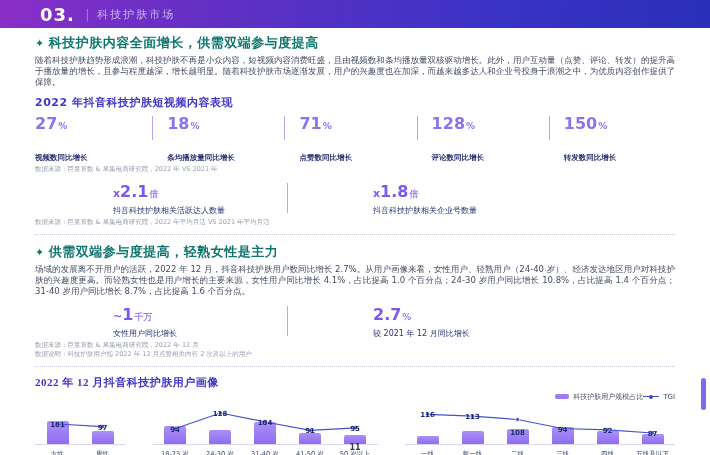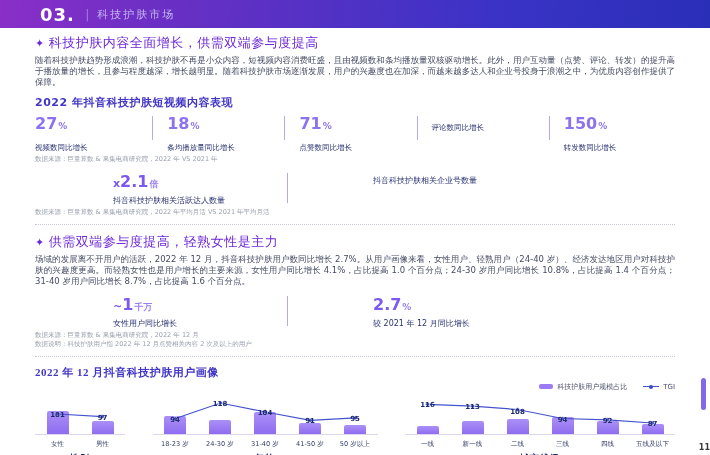--- a/index.html
+++ b/index.html
@@ -9,31 +9,31 @@
   
   .header { height:28px; background:linear-gradient(95deg,#8a2fc8 0%,#6b2fc4 22%,#3a33c6 70%,#2a2fb8 100%);
     display:flex; align-items:center; padding-left:40px; color:#fff; }
   .header .num { font-size:18px; font-weight:bold; letter-spacing:1px; }
   .header .title { font-size:17px; font-weight:bold; letter-spacing:2px; margin-left:2px; }
   .header .sep { color:#b9a6ee; margin:0 8px 0 10px; font-size:13px; font-weight:300; }
   .header .subtitle { font-size:11px; color:#c3b2f0; letter-spacing:2px; }
 
   .content { padding:0 35px; }
 
-  .sec-title { margin-top:6px; font-size:13px; font-weight:normal; color:#6d28d9; letter-spacing:0.5px; }
+  .sec-title { margin-top:6px; font-size:13px; font-weight:bold; color:#0f766e; letter-spacing:0.5px; }
   .sec-title .spark { font-size:11px; margin-right:4px; }
   .body-text { margin-top:3px; font-size:8.5px; line-height:11px; color:#454b63; text-align:justify; }
 
   .subhead { margin-top:7px; font-size:11px; font-weight:bold; color:#4136c6; letter-spacing:0.5px; }
 
   .stats-row { margin-top:5px; display:flex; }
   .stat { flex:1; }
   .stat-num { font-size:16px; font-weight:bold; color:#8d72f0; line-height:17px; }
   .stat-num .unit { font-size:9px; margin-left:1px; }
-  .stat-label { font-size:7.5px; font-weight:normal; color:#2a3472; margin-top:8px; }
+  .stat-label { font-size:7.5px; font-weight:bold; color:#2a3472; margin-top:18px; }
   .vsep { width:1px; background:#b9a7f0; height:24px; margin:1px 14px 0 6px; }
 
   .source { margin-top:3px; font-size:6.5px; color:#9aa0ae; line-height:7.5px; }
 
   .hl-row { margin-top:9px; display:flex; }
   .hl-col1 { width:252px; }
   .hl-col2 { flex:1; }
   .hl-vsep { width:1px; background:#b9a7f0; height:30px; }
   .hl-inner1 { margin-left:78px; }
   .hl-inner2 { margin-left:85px; }
@@ -41,39 +41,39 @@
   .hl-big .pre { font-size:11px; }
   .hl-big .val { font-size:16px; }
   .hl-big .suf { font-size:9px; color:#9a7ff2; margin-left:1px; }
   .hl-label { font-size:8px; font-weight:normal; color:#2a3472; margin-top:2px; }
 
   .dotted-div { margin-top:8px; border-top:1px dotted #c9c9d6; height:1px; }
 
   .sec2-title { margin-top:8px; }
 
   .chart-title { margin-top:8px; font-size:11px; font-weight:bold; color:#4136c6; letter-spacing:0.5px;font-family:Liberation Serif, serif; }
-  .legend { margin-top:2px; display:flex; justify-content:flex-end; align-items:center; gap:16px; height:9px; }
+  .legend { margin-top:2px; display:flex; justify-content:flex-end; align-items:center; height:9px; }
   .legend-item { display:flex; align-items:center; gap:4px; font-size:7px; color:#4a4f66; }
   .sw-bar { width:14px; height:5px; border-radius:2px; background:#9c7cf4; }
   .sw-line { width:16px; height:7px; position:relative; }
   .sw-line::before { content:""; position:absolute; left:0; right:0; top:3px; height:1px; background:#4353cd; }
   .sw-line::after { content:""; position:absolute; left:6px; top:1.5px; width:4px; height:4px; border-radius:50%; background:#3a49c9; }
 
   .chart { margin-top:4px; display:flex; justify-content:space-between; align-items:flex-end; }
   .chart-group { }
   .plot { position:relative; height:40px; border-bottom:1px solid #ddd6f3; }
   .bar { position:absolute; bottom:0; width:22px; border-radius:2px 2px 0 0;
          background:linear-gradient(180deg,#ab90f7 0%,#8f6df0 100%); }
   .svg-ov { position:absolute; inset:0; }
   .tgi-label { position:absolute; transform:translateX(-50%); font-size:7px; font-weight:bold; color:#1c2a6e; white-space:nowrap;margin-top:8px; }
   .cats { display:flex; margin-top:5px; }
   .cats span { width:45px; text-align:center; font-size:6.6px; color:#333d66; white-space:nowrap; }
   .group-name { text-align:center; font-size:9px; font-weight:bold; color:#1c2a6e; margin-top:3px; letter-spacing:1px; }
 
-  .page-num { position:absolute; bottom:3px; left:0; width:100%; text-align:right;
+  .page-num { position:absolute; bottom:3px; left:0; width:100%; text-align:center;
     font-size:8px; font-weight:bold; color:#3a3a3a; }
 
   .scroll-accent { position:absolute; right:4px; top:378px; width:5px; height:32px;
     border-radius:3px; background:#8468ec; }
 </style>
 </head>
 <body>
 
 <div class="header">
   <span class="num">03.</span>
@@ -100,40 +100,42 @@
       <div class="stat-num"><span>18</span><span class="unit">%</span></div>
       <div class="stat-label">条均播放量同比增长</div>
     </div>
     <div class="vsep"></div>
     <div class="stat">
       <div class="stat-num"><span>71</span><span class="unit">%</span></div>
       <div class="stat-label">点赞数同比增长</div>
     </div>
     <div class="vsep"></div>
     <div class="stat">
+      <div class="stat-num"><span>128</span><span class="unit">%</span></div>
       <div class="stat-label">评论数同比增长</div>
     </div>
     <div class="vsep"></div>
     <div class="stat">
       <div class="stat-num"><span>150</span><span class="unit">%</span></div>
       <div class="stat-label">转发数同比增长</div>
     </div>
   </div>
   <div class="source">数据来源：巨量算数 &amp; 果集电商研究院，2022 年 VS 2021 年</div>
 
   <div class="hl-row">
     <div class="hl-col1">
       <div class="hl-inner1">
         <div class="hl-big"><span class="pre">x</span><span class="val">2.1</span><span class="suf">倍</span></div>
         <div class="hl-label">抖音科技护肤相关活跃达人数量</div>
       </div>
     </div>
     <div class="hl-vsep"></div>
     <div class="hl-col2">
       <div class="hl-inner2">
+        <div class="hl-big"><span class="pre">x</span><span class="val">1.8</span><span class="suf">倍</span></div>
         <div class="hl-label">抖音科技护肤相关企业号数量</div>
       </div>
     </div>
   </div>
   <div class="source">数据来源：巨量算数 &amp; 果集电商研究院，2022 年平均月活 VS 2021 年平均月活</div>
 
   <div class="dotted-div"></div>
 
   <div class="sec-title sec2-title">
     <span class="spark">✦</span><span>供需双端参与度提高，轻熟女性是主力</span>
@@ -233,21 +235,21 @@
               <polyline fill="none" stroke="#4353cd" stroke-width="1.2" points="22.5,9.3 67.5,11.2 112.5,14.5 157.5,23.5 202.5,24.8 247.5,28"></polyline>
               <circle cx="22.5" cy="9.3" r="2" fill="#4353cd" stroke="#fff" stroke-width="0.7"></circle>
               <circle cx="67.5" cy="11.2" r="2" fill="#4353cd" stroke="#fff" stroke-width="0.7"></circle>
               <circle cx="112.5" cy="14.5" r="2" fill="#4353cd" stroke="#fff" stroke-width="0.7"></circle>
               <circle cx="157.5" cy="23.5" r="2" fill="#4353cd" stroke="#fff" stroke-width="0.7"></circle>
               <circle cx="202.5" cy="24.8" r="2" fill="#4353cd" stroke="#fff" stroke-width="0.7"></circle>
               <circle cx="247.5" cy="28" r="2" fill="#4353cd" stroke="#fff" stroke-width="0.7"></circle>
             </svg></div>
           <div class="tgi-label" style="left: 22.5px; top: -1.7px;">116</div>
           <div class="tgi-label" style="left: 67.5px; top: 0.2px;">113</div>
-          <div class="tgi-label" style="left: 112.5px; top: 5px;">108</div>
+          <div class="tgi-label" style="left: 112.5px; top: 16px;">108</div>
           <div class="tgi-label" style="left: 157.5px; top: 12.5px;">94</div>
           <div class="tgi-label" style="left: 202.5px; top: 13.8px;">92</div>
           <div class="tgi-label" style="left: 247.5px; top: 17px;">87</div>
         </div>
         <div class="cats">
           <span>一线</span>
           <span>新一线</span>
           <span>二线</span>
           <span>三线</span>
           <span>四线</span>

